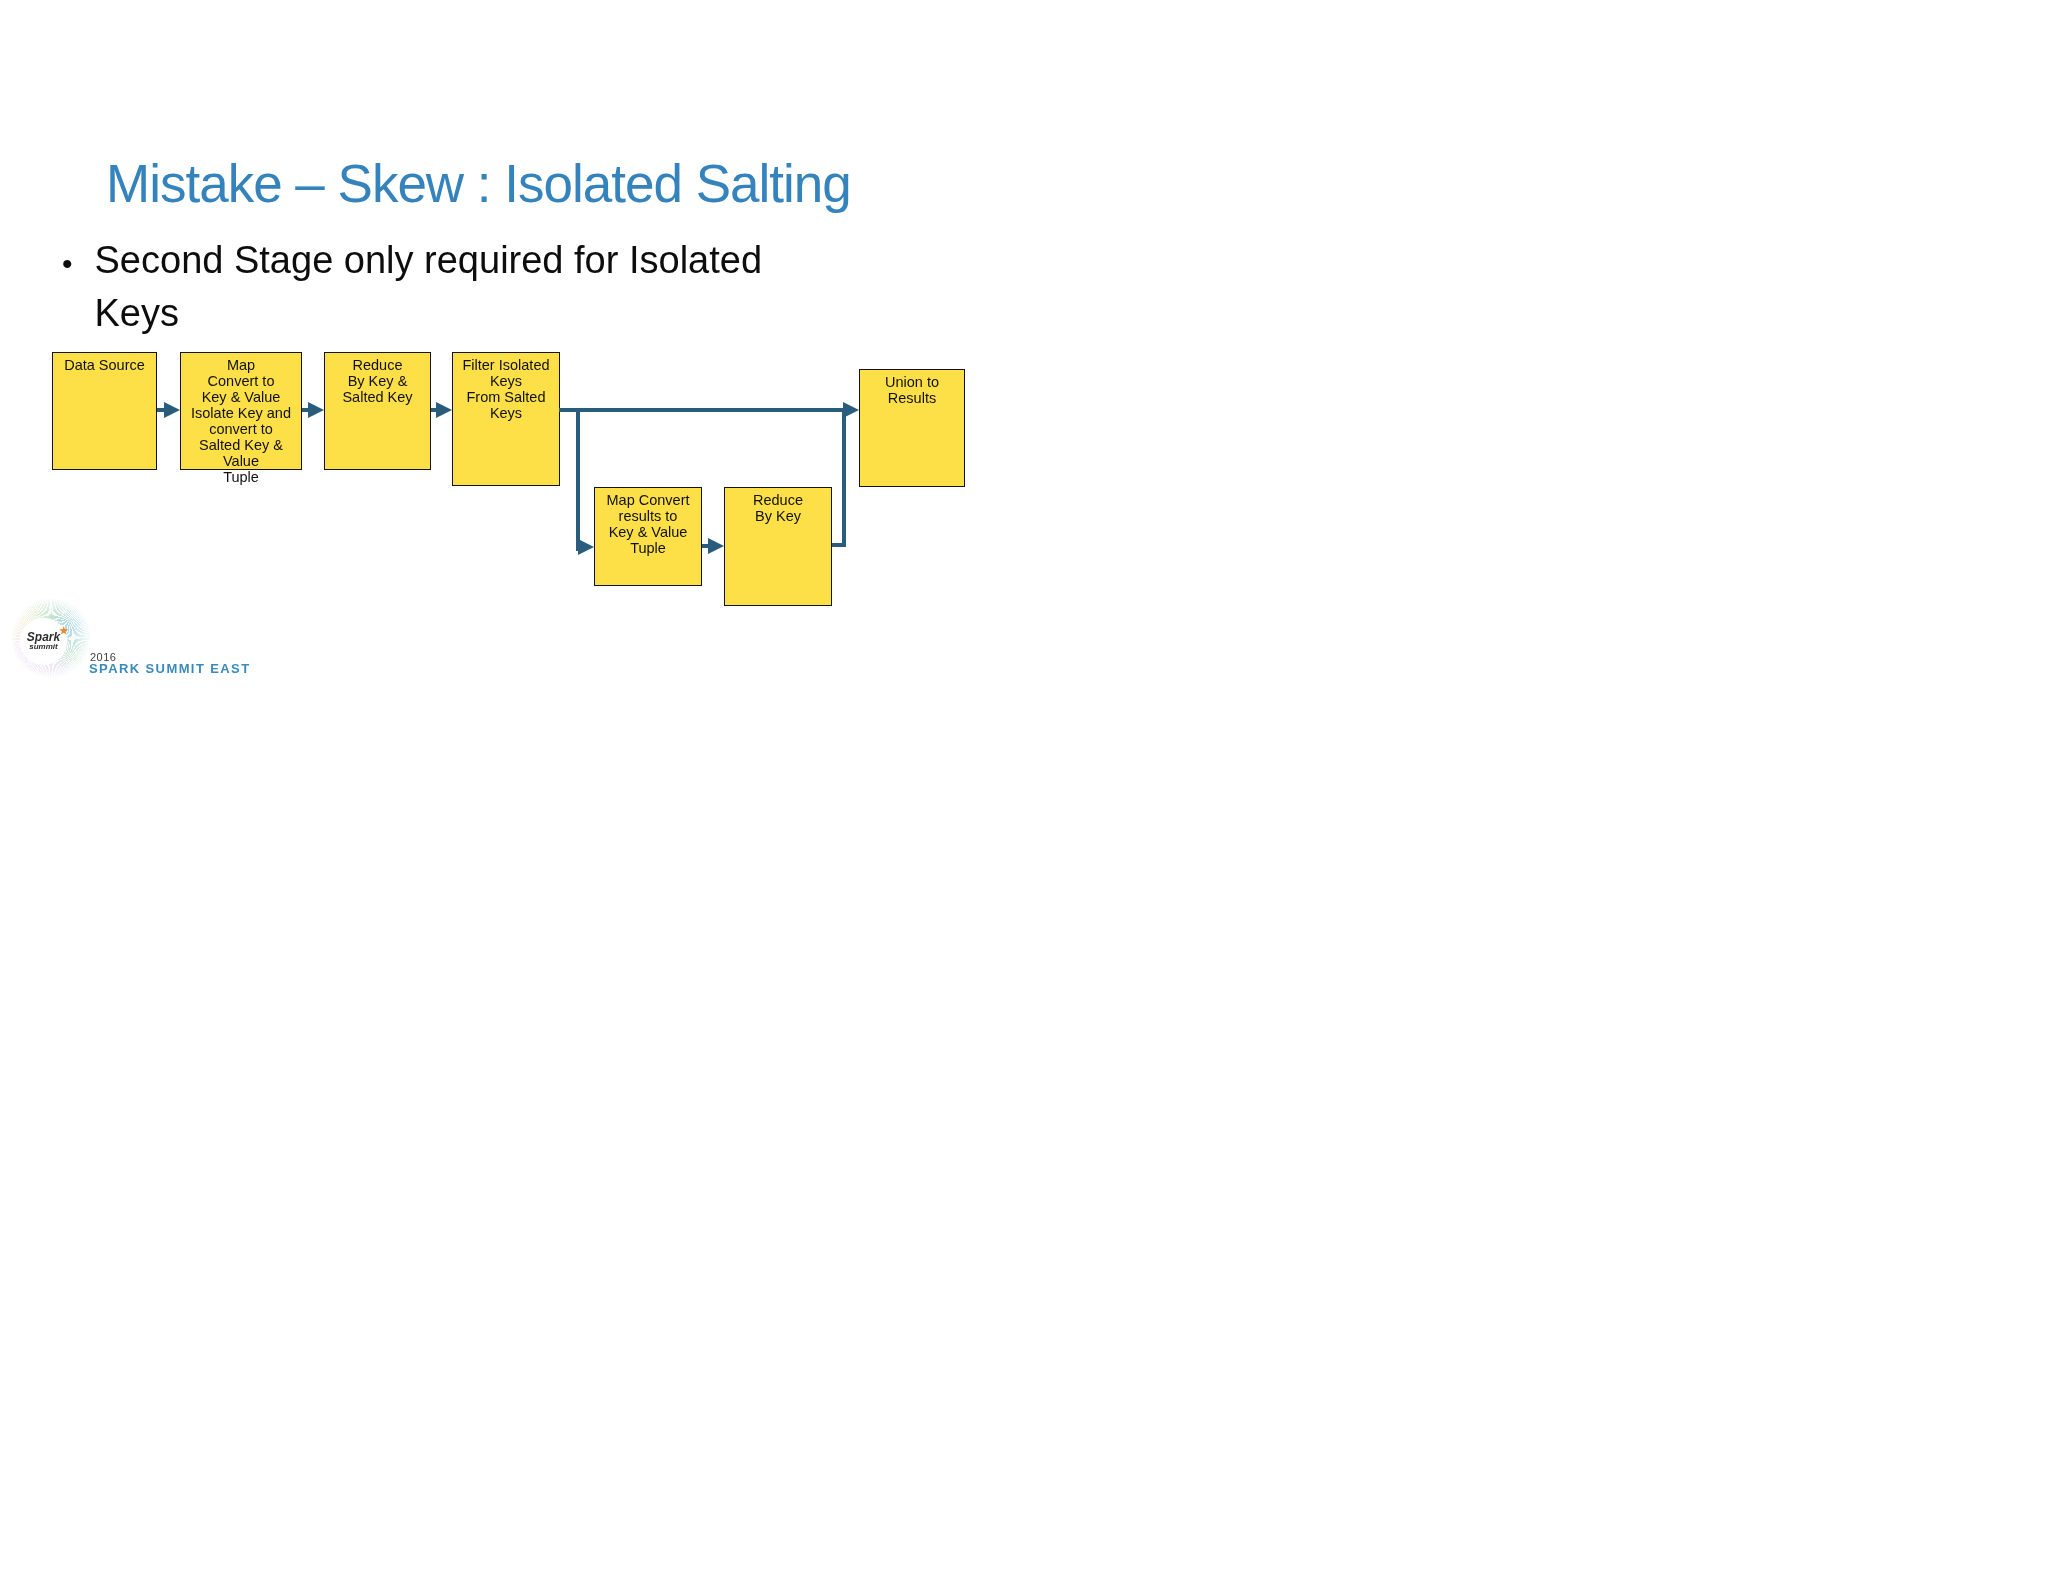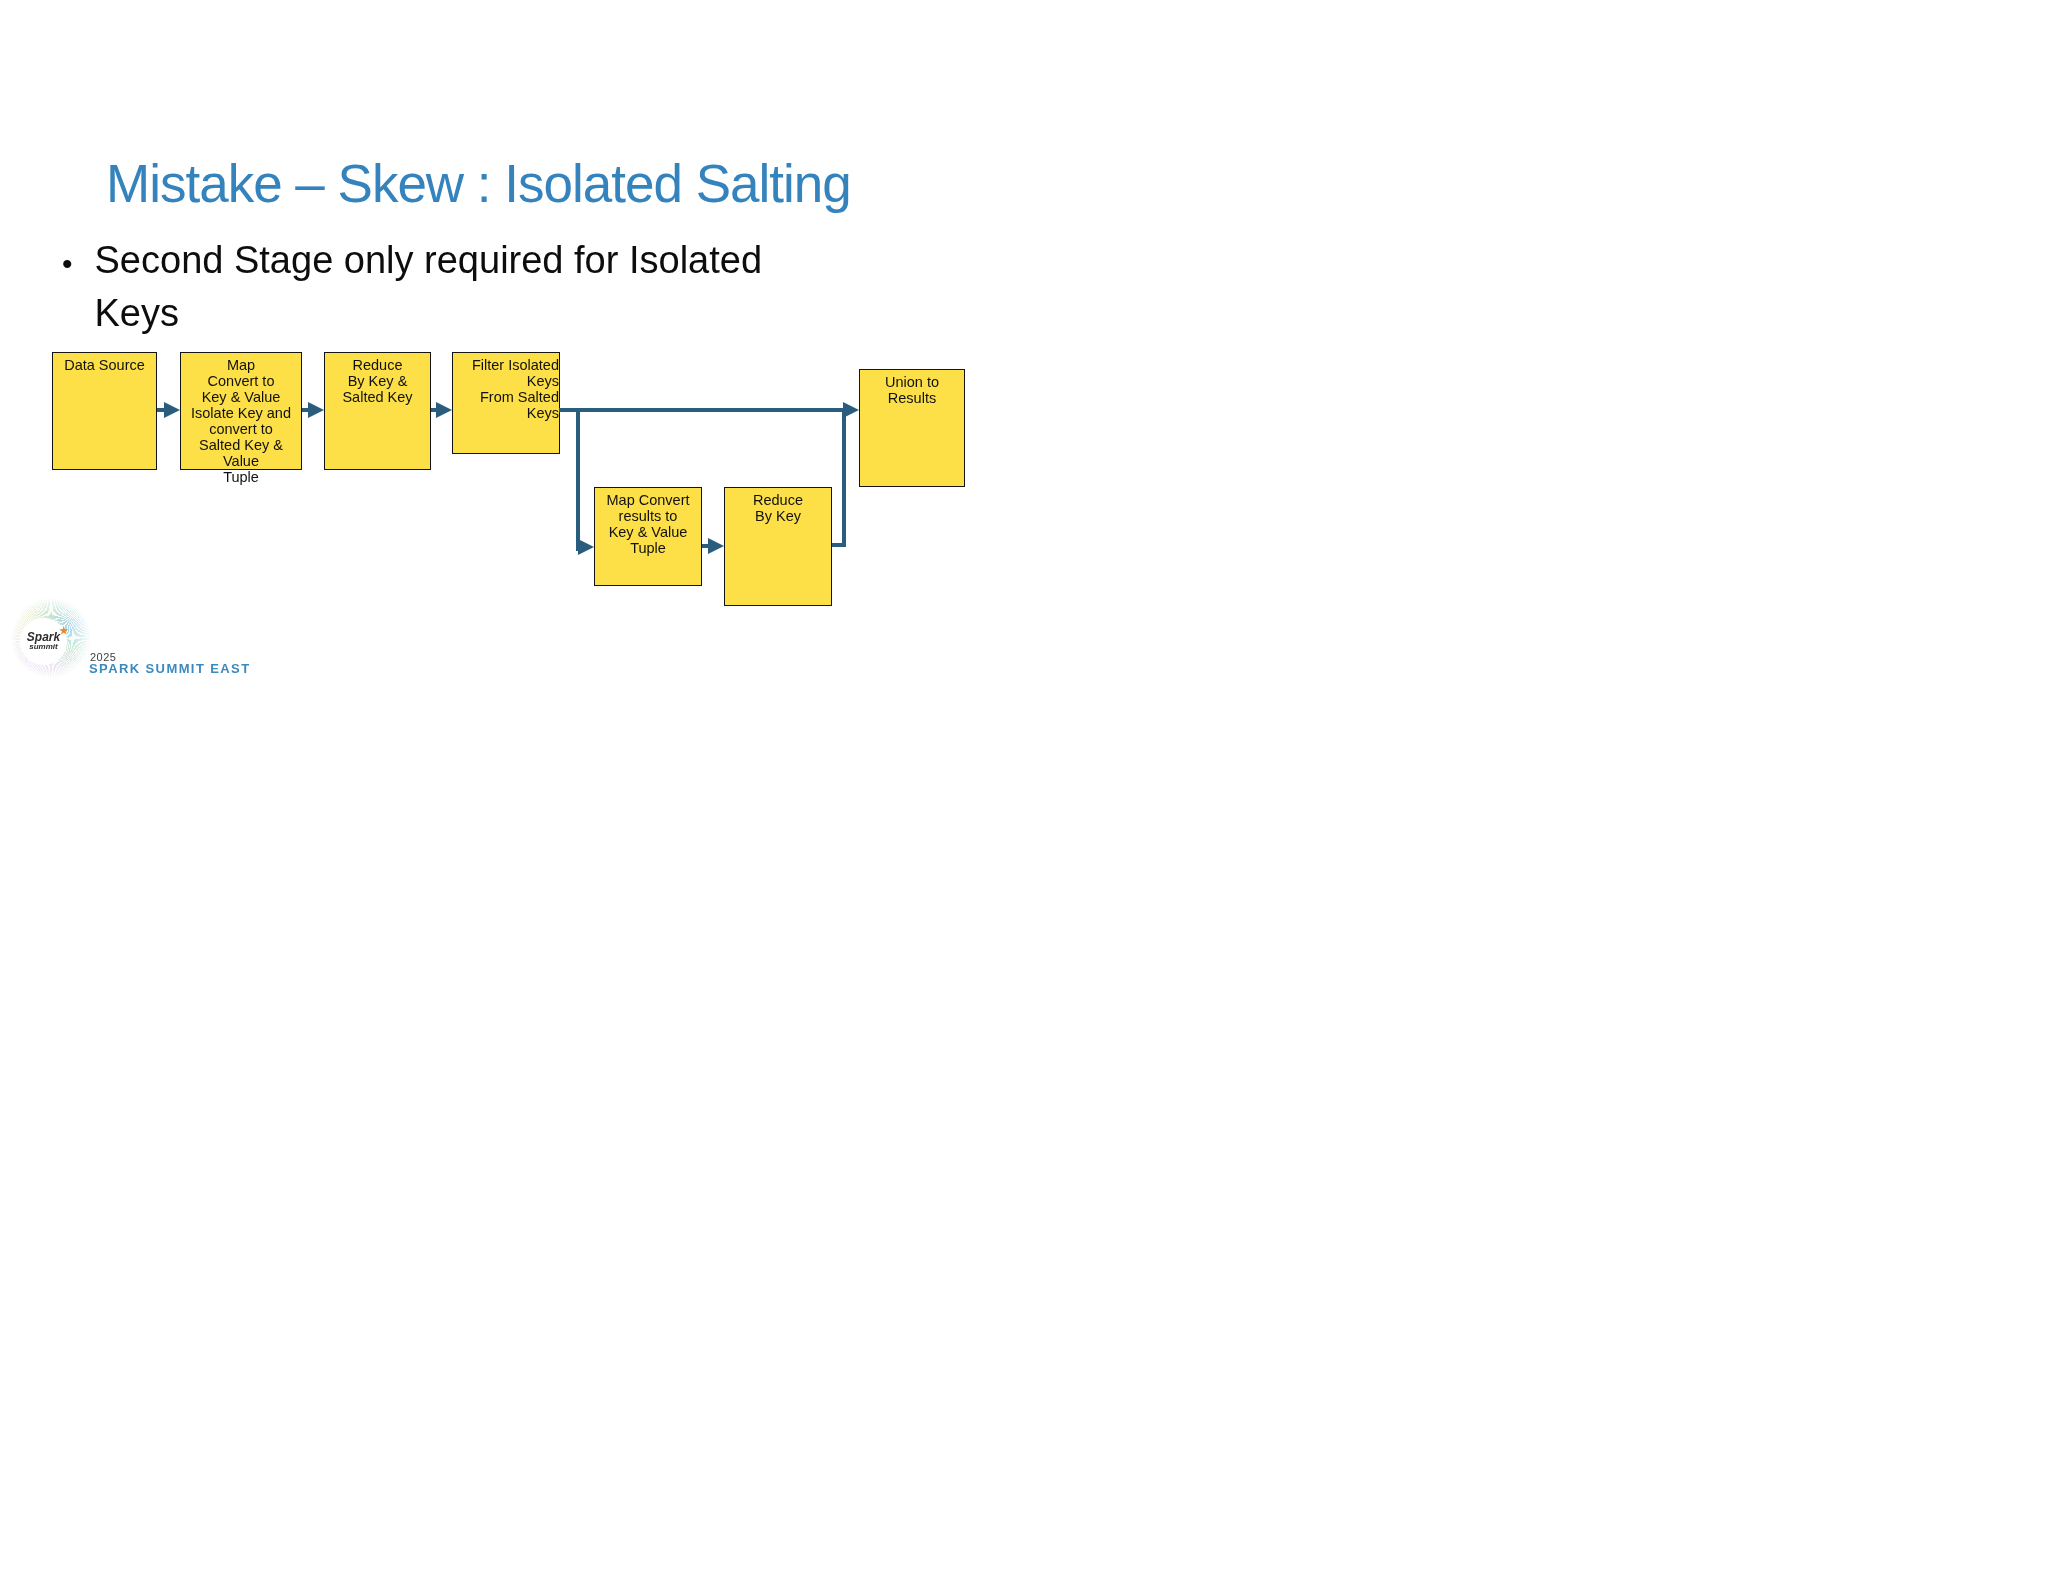--- a/index.html
+++ b/index.html
@@ -24,21 +24,21 @@
     background:#fde047;border:1.5px solid #141414;
     text-align:center;color:#111;
   }
   .fbox .box-label{
     display:block;font-size:14.5px;line-height:16px;padding-top:4px;
     white-space:pre-line;
   }
   #box-data-source      {left:52px; top:352px;width:105px;height:118px;}
   #box-map-salted       {left:180px;top:352px;width:122px;height:118px;overflow:visible;}
   #box-reduce-salted    {left:324px;top:352px;width:107px;height:118px;}
-  #box-filter-isolated  {left:452px;top:352px;width:108px;height:102px;text-align:right;}
+  #box-filter-isolated  {left:452px;top:352px;width:108px;height:134px;}
   #box-map-results      {left:594px;top:487px;width:108px;height:99px;}
   #box-reduce-by-key    {left:724px;top:487px;width:108px;height:119px;}
   #box-union-results    {left:859px;top:369px;width:106px;height:118px;}
   
   .shaft{position:absolute;background:#2a5d7d;}
   .head-right{
     position:absolute;width:0;height:0;
     border-top:8px solid transparent;border-bottom:8px solid transparent;
     border-left:16px solid #2a5d7d;
   }
@@ -155,15 +155,15 @@
 
   <div class="shaft" id="elbow-h"></div>
   <div class="shaft" id="elbow-v"></div>
 
   <div class="logo-burst"></div>
   <div class="logo-circle">
     <span class="logo-word"><span>Spark</span><span class="logo-star">★</span></span>
     <span class="logo-word2">summit</span>
   </div>
   <div class="event-name">SPARK SUMMIT EAST</div>
-  <div class="event-year">2025</div>
+  <div class="event-year">2016</div>
 
 </div>
 
 </body></html>

